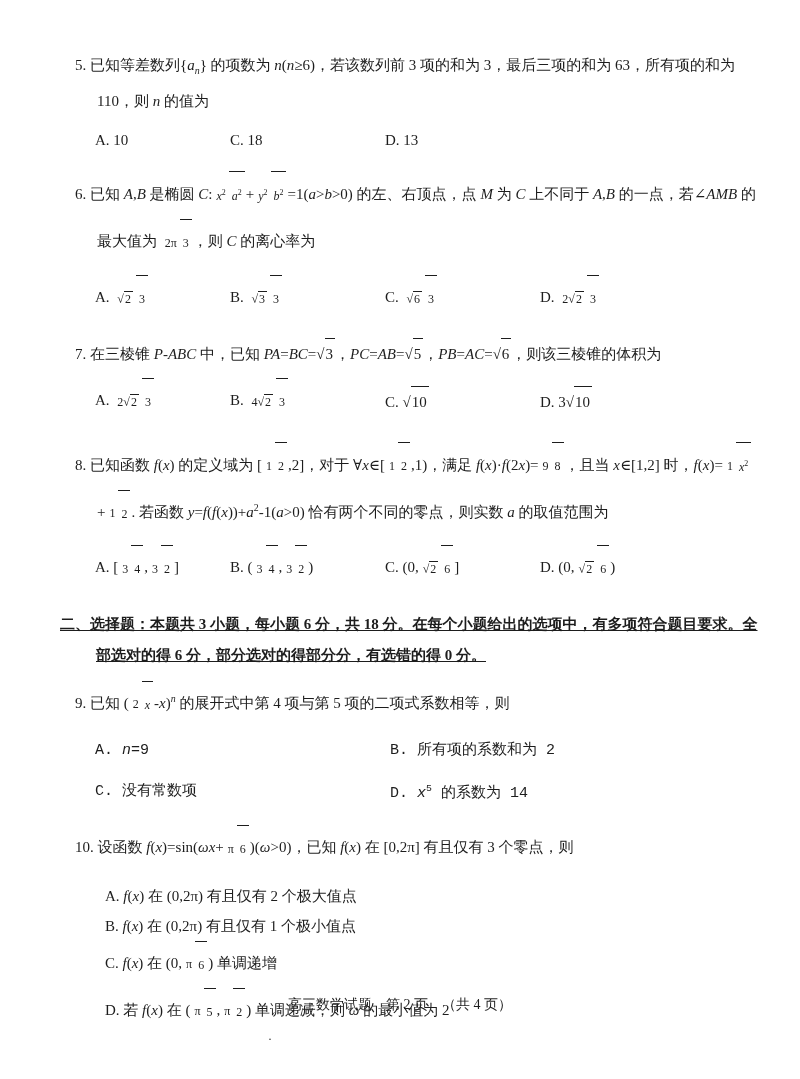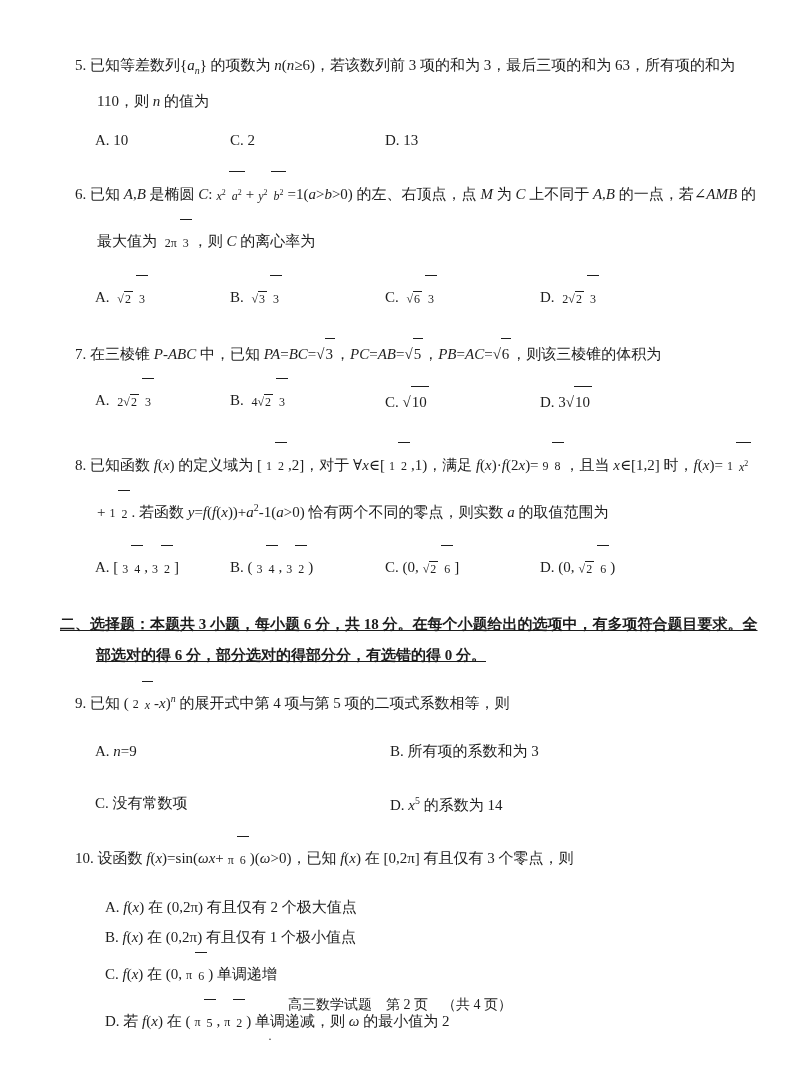--- a/index.html
+++ b/index.html
@@ -16,21 +16,21 @@
   .question{margin-bottom:6px;}
   .stem{
     padding-left:22px;
     text-indent:-22px;
     line-height:31px;
     margin-bottom:2px;
   }
   .question.q10 .stem{padding-left:30px;text-indent:-30px;}
   .opts{margin:8px 0 16px 20px;line-height:30px;}
   .opts.row4{display:grid;grid-template-columns:135px 155px 155px 1fr;align-items:center;}
-  .opts.grid2{display:grid;grid-template-columns:295px 1fr;row-gap:20px;align-items:center;}
+  .opts.grid2{display:grid;grid-template-columns:295px 1fr;row-gap:8px;align-items:center;font-family:Liberation Mono, monospace;}
   .opts.stack{margin-left:30px;}
   .opts.stack .opt{display:block;margin:0 0;}
   .section-head{
     font-weight:bold;
     margin:12px 0 10px -15px;
     padding-left:36px;
     text-indent:-36px;
     line-height:31px;
     text-decoration:underline;
   }
@@ -69,21 +69,21 @@
 </style>
 </head>
 <body>
 
 <div class="sheet">
 
   <section class="question">
     <p class="stem">5. 已知等差数列{<i>a</i><sub><i>n</i></sub>} 的项数为 <i>n</i>(<i>n</i>≥6)，若该数列前 3 项的和为 3，最后三项的和为 63，所有项的和为 110，则 <i>n</i> 的值为</p>
     <div class="opts row4">
       <span class="opt">A. 10</span>
-      <span class="opt">C. 2</span>
+      <span class="opt">C. 18</span>
       <span class="opt">D. 13</span>
     </div>
   </section>
 
   <section class="question">
     <p class="stem">6. 已知 <i>A</i>,<i>B</i> 是椭圆 <i>C</i>:<span class="fr">
           <span class="nu"><i>x</i><sup>2</sup></span>
           <span class="de"><i>a</i><sup>2</sup></span>
         </span>+<span class="fr">
           <span class="nu"><i>y</i><sup>2</sup></span>
@@ -173,21 +173,21 @@
 
   <p class="section-head">二、选择题：本题共 3 小题，每小题 6 分，共 18 分。在每个小题给出的选项中，有多项符合题目要求。全部选对的得 6 分，部分选对的得部分分，有选错的得 0 分。</p>
 
   <section class="question">
     <p class="stem">9. 已知 (<span class="fr">
           <span class="nu">2</span>
           <span class="de"><i>x</i></span>
         </span>-<i>x</i>)<sup><i>n</i></sup> 的展开式中第 4 项与第 5 项的二项式系数相等，则</p>
     <div class="opts grid2">
       <span class="opt">A. <i>n</i>=9</span>
-      <span class="opt">B. 所有项的系数和为 3</span>
+      <span class="opt">B. 所有项的系数和为 2</span>
       <span class="opt">C. 没有常数项</span>
       <span class="opt">D. <i>x</i><sup>5</sup> 的系数为 14</span>
     </div>
   </section>
 
   <section class="question q10">
     <p class="stem">10. 设函数 <i>f</i>(<i>x</i>)=sin(<i>ωx</i>+<span class="fr">
           <span class="nu">π</span>
           <span class="de">6</span>
         </span>)(<i>ω</i>&gt;0)，已知 <i>f</i>(<i>x</i>) 在 [0,2π] 有且仅有 3 个零点，则</p>

